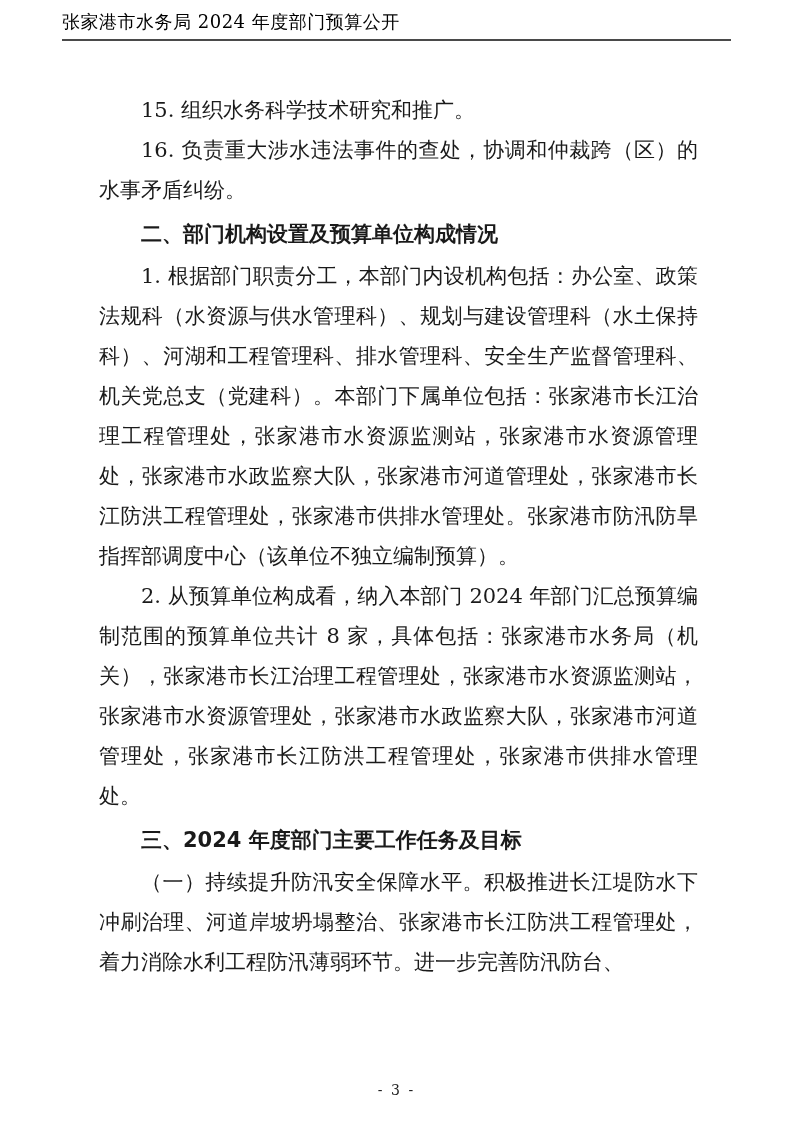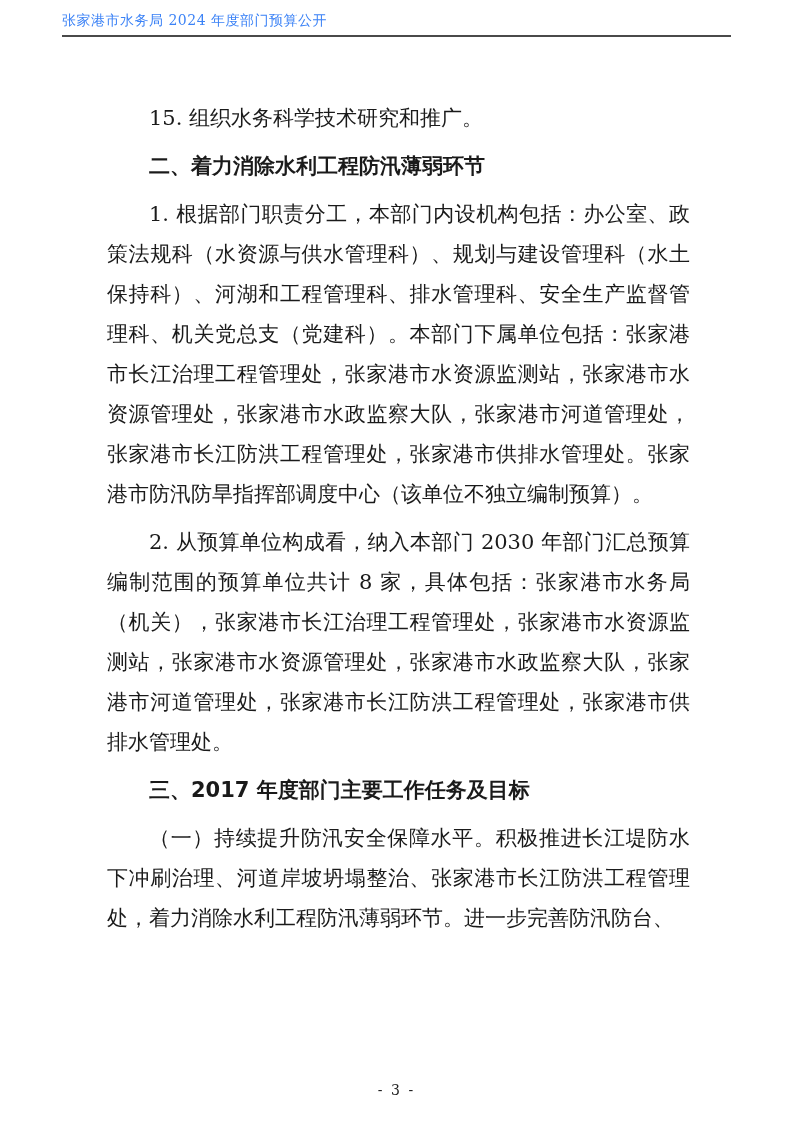--- a/index.html
+++ b/index.html
@@ -18,32 +18,32 @@
   }
   .page-header {
     position: absolute;
     left: 62px;
     top: 10px;
     width: 669px;
     border-bottom: 2px solid #4a4a4a;
     padding-bottom: 5px;
   }
   .page-header .title {
-    font-size: 14px;
-    color: #3b82f6;
+    font-size: 18px;
+    color: #000000;
     letter-spacing: 0.5px;
   }
   .doc-body {
     position: absolute;
     left: 99px;
     top: 90px;
     width: 599px;
   }
   .doc-body p {
-    margin: 8px;
+    margin: 0;
     font-size: 21px;
     line-height: 40px;
     text-align: justify;
     text-indent: 2em;
     word-break: break-all;
   }
   .doc-body p.head {
     font-family: "DejaVu Sans", "Liberation Sans", sans-serif;
     font-weight: 700;
     margin-top: 4px;
@@ -67,24 +67,25 @@
 <body>
 
 <div class="page">
 
   <div class="page-header">
     <span class="title">张家港市水务局 2024 年度部门预算公开</span>
   </div>
 
   <div class="doc-body">
     <p class="para">15. 组织水务科学技术研究和推广。</p>
-    <p class="head">二、着力消除水利工程防汛薄弱环节</p>
+    <p class="para">16. 负责重大涉水违法事件的查处，协调和仲裁跨（区）的水事矛盾纠纷。</p>
+    <p class="head">二、部门机构设置及预算单位构成情况</p>
     <p class="para">1. 根据部门职责分工，本部门内设机构包括：办公室、政策法规科（水资源与供水管理科）、规划与建设管理科（水土保持科）、河湖和工程管理科、排水管理科、安全生产监督管理科、机关党总支（党建科）。本部门下属单位包括：张家港市长江治理工程管理处，张家港市水资源监测站，张家港市水资源管理处，张家港市水政监察大队，张家港市河道管理处，张家港市长江防洪工程管理处，张家港市供排水管理处。张家港市防汛防旱指挥部调度中心（该单位不独立编制预算）。</p>
-    <p class="para">2. 从预算单位构成看，纳入本部门 2030 年部门汇总预算编制范围的预算单位共计 8 家，具体包括：张家港市水务局（机关），张家港市长江治理工程管理处，张家港市水资源监测站，张家港市水资源管理处，张家港市水政监察大队，张家港市河道管理处，张家港市长江防洪工程管理处，张家港市供排水管理处。</p>
-    <p class="head">三、2017 年度部门主要工作任务及目标</p>
+    <p class="para">2. 从预算单位构成看，纳入本部门 2024 年部门汇总预算编制范围的预算单位共计 8 家，具体包括：张家港市水务局（机关），张家港市长江治理工程管理处，张家港市水资源监测站，张家港市水资源管理处，张家港市水政监察大队，张家港市河道管理处，张家港市长江防洪工程管理处，张家港市供排水管理处。</p>
+    <p class="head">三、2024 年度部门主要工作任务及目标</p>
     <p class="para">（一）持续提升防汛安全保障水平。积极推进长江堤防水下冲刷治理、河道岸坡坍塌整治、张家港市长江防洪工程管理处，着力消除水利工程防汛薄弱环节。进一步完善防汛防台、</p>
   </div>
 
   <div class="page-footer">
     <span class="pagenum">- 3 -</span>
   </div>
 
 </div>
 
 </body></html>

